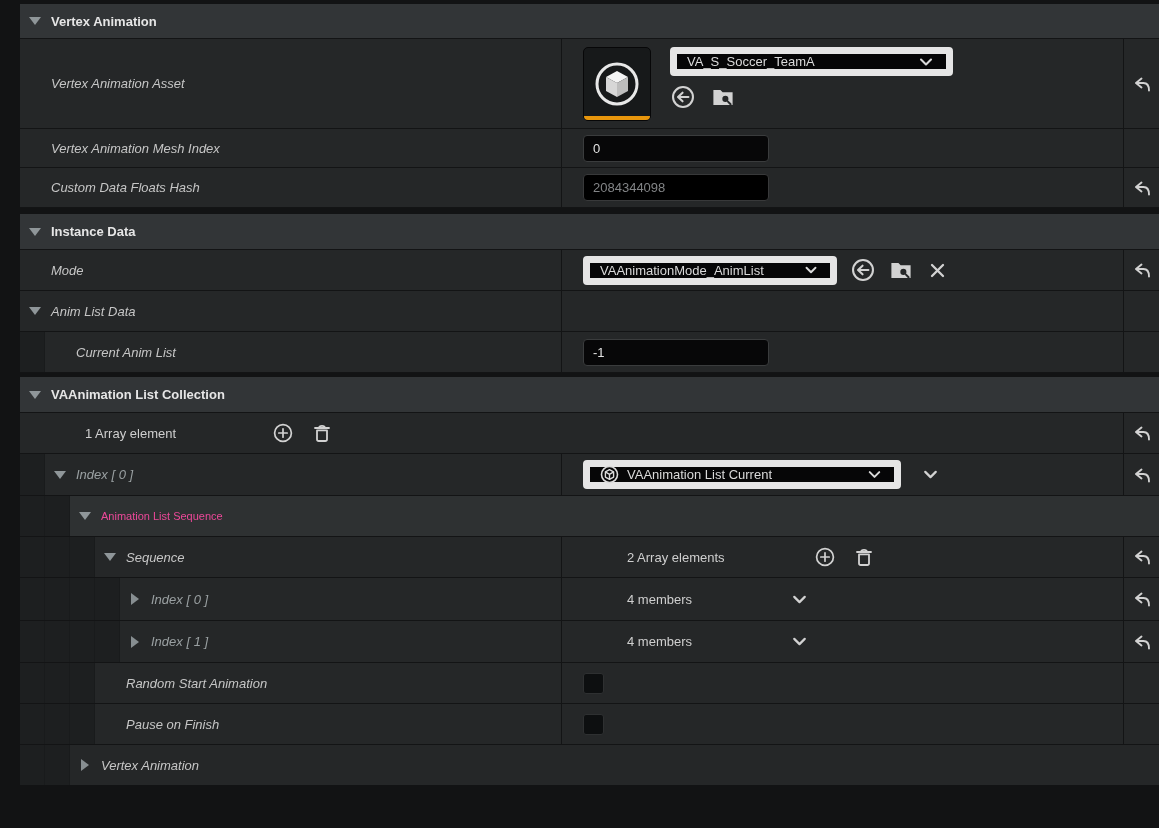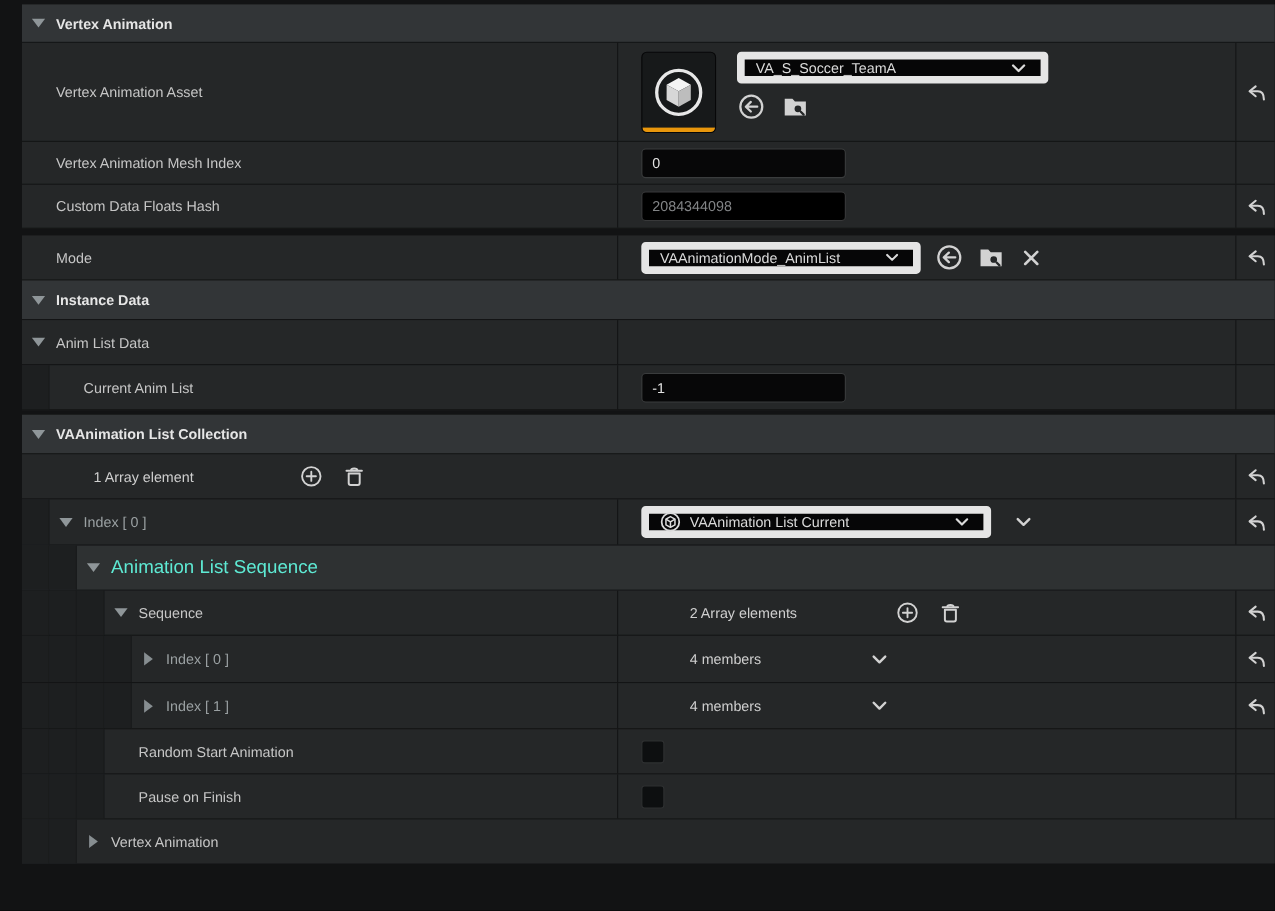--- a/index.html
+++ b/index.html
@@ -23,24 +23,24 @@
   .row.subheader{background:var(--subheader);}
   .h35{height:35px}.h36{height:36px}.h39{height:39px}.h40{height:40px}.h41{height:41px}.h42{height:42px}.h43{height:43px}.h90{height:90px}
   .left{width:542px;flex:none;display:flex;align-items:center;border-right:1px solid var(--border);min-width:0;}
   .full{flex:1;display:flex;align-items:center;min-width:0;}
   .right{flex:1;display:flex;align-items:center;padding-left:21px;min-width:0;}
   .revertcell{width:36px;flex:none;border-left:1px solid var(--border);display:flex;align-items:center;justify-content:center;}
   .ind{align-self:stretch;width:25px;flex:none;background:var(--indent);border-right:1px solid #191b1c;}
   .tri{flex:none;margin-left:8px;width:14px;height:14px;display:flex;align-items:center;justify-content:center;background:none;border:none;cursor:pointer;}
   .caret-down{width:0;height:0;border-left:6px solid transparent;border-right:6px solid transparent;border-top:8px solid #8f9699;}
   .caret-right{width:0;height:0;border-top:6px solid transparent;border-bottom:6px solid transparent;border-left:8px solid #878e91;}
-  .plabel{margin-left:9px;font-size:13px;color:var(--label);white-space:nowrap;}
+  .plabel{margin-left:9px;font-size:13px;color:var(--label);white-space:nowrap;font-style:italic;}
   .plabel.dim{color:var(--dim);}
   .hlabel{margin-left:9px;font-size:13px;font-weight:bold;color:#e6e6e6;white-space:nowrap;}
-  .sublabel{margin-left:9px;font-size:17px;color:#5eead4;white-space:nowrap;}
+  .sublabel{margin-left:9px;font-size:11px;color:#ec4899;white-space:nowrap;}
   .input{width:186px;height:27px;background:#070708;border:1px solid #3a3c3d;border-radius:4px;color:#e2e2e2;font-size:13px;padding:0 9px;font-family:inherit;}
   .input.disabled{background:#000000;border-color:#38393a;color:#828486;}
   .combo{height:29px;background:#060607;border:7px solid #e5e5e5;border-radius:4px;display:flex;align-items:center;padding:0 10px;color:#dadada;font-size:13px;cursor:pointer;font-family:inherit;}
   .combo .combo-label{flex:1;text-align:left;white-space:nowrap;overflow:hidden;}
   .iconbtn{background:none;border:none;padding:0;display:flex;align-items:center;color:var(--icon);cursor:pointer;}
   .thumb{width:68px;height:74px;flex:none;background:#17191a;border:1px solid #070708;border-radius:5px;position:relative;display:flex;align-items:center;justify-content:center;overflow:hidden;cursor:pointer;}
   .thumb-bar{position:absolute;bottom:0;left:0;right:0;height:4px;background:var(--accent);}
   .checkbox{width:21px;height:21px;background:#0d0f10;border:1px solid #2e3031;border-radius:3px;cursor:pointer;}
   .val{font-size:13px;color:#cfcfcf;white-space:nowrap;margin-left:44px;}
   svg{display:block;}
@@ -171,20 +171,29 @@
       <button class="iconbtn">
           <svg width="20" height="20" viewBox="0 0 20 20">
             <use href="#ic-undo"></use>
           </svg>
         </button>
     </div>
   </div>
 
   <div class="gap6"></div>
 
+  <div class="row header h36">
+    <div class="full">
+      <button class="tri">
+          <span class="caret-down"></span>
+        </button>
+      <span class="hlabel">Instance Data</span>
+    </div>
+  </div>
+
   <div class="row h41">
     <div class="left">
       <div class="tri"></div>
       <span class="plabel">Mode</span>
     </div>
     <div class="right">
       <button class="combo" style="width:254px;">
         <span class="combo-label">VAAnimationMode_AnimList</span>
         <svg width="18" height="18" viewBox="0 0 20 20">
             <use href="#ic-chevron"></use>
@@ -208,29 +217,20 @@
     </div>
     <div class="revertcell">
       <button class="iconbtn">
           <svg width="20" height="20" viewBox="0 0 20 20">
             <use href="#ic-undo"></use>
           </svg>
         </button>
     </div>
   </div>
 
-  <div class="row header h36">
-    <div class="full">
-      <button class="tri">
-          <span class="caret-down"></span>
-        </button>
-      <span class="hlabel">Instance Data</span>
-    </div>
-  </div>
-
   <div class="row h41">
     <div class="left">
       <button class="tri">
           <span class="caret-down"></span>
         </button>
       <span class="plabel">Anim List Data</span>
     </div>
     <div class="right"></div>
     <div class="revertcell"></div>
   </div>

